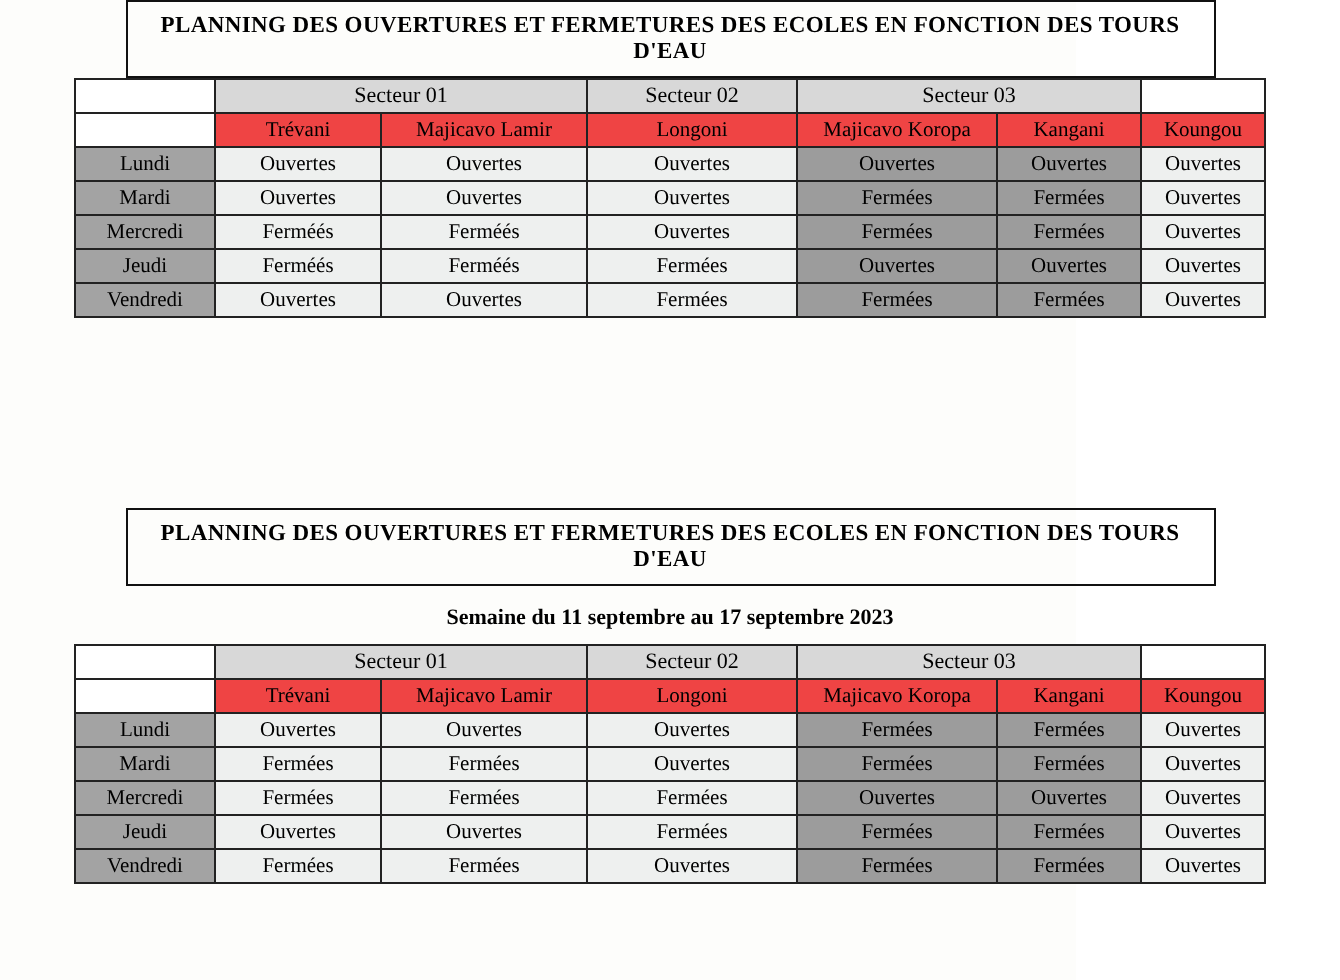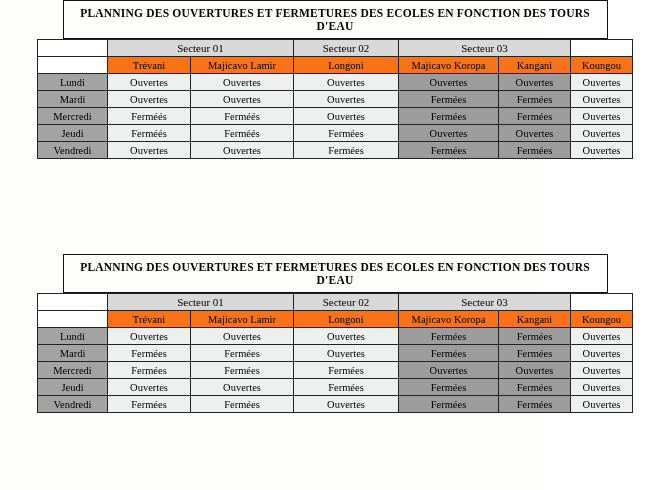--- a/index.html
+++ b/index.html
@@ -75,21 +75,21 @@
   .col-c4    { width: 100px; }
   .col-c5    { width: 72px; }
   .col-c6    { width: 62px; }
 
   .sector-head {
     background: #d8d8d8;
     font-weight: bold;
     font-size: 11px;
   }
   .town-head {
-    background: #f97316;
+    background: #ef4444;
     font-weight: bold;
     font-size: 10.5px;
   }
   .day-cell {
     text-align: left;
     padding-left: 4px;
     font-size: 10.5px;
     background: #a3a3a3;
   }
   .cell-light { background: #eef0ef; }
@@ -180,20 +180,21 @@
           <td class="cell-light">Ouvertes</td>
         </tr>
       </tbody>
     </table>
   </div>
 
   <div class="block block-2">
     <div class="title-box">
       <div class="title-text">PLANNING DES OUVERTURES ET FERMETURES DES ECOLES EN FONCTION DES TOURS D'EAU</div>
     </div>
+    <div class="subtitle">Semaine du 11 septembre au 17 septembre 2023</div>
 
     <table class="planning">
       <colgroup>
         <col class="col-day">
           <col class="col-c1">
           <col class="col-c2">
           <col class="col-c3">
           <col class="col-c4">
           <col class="col-c5">
           <col class="col-c6">

